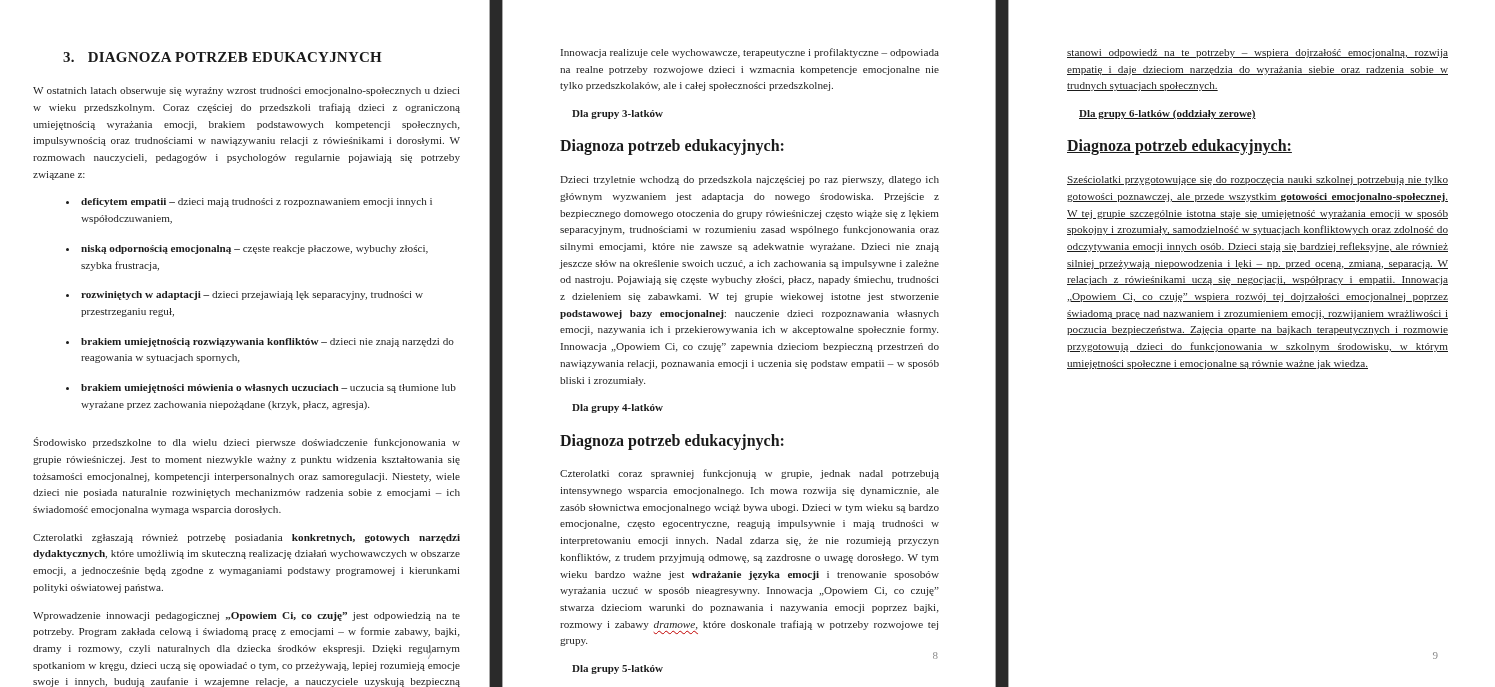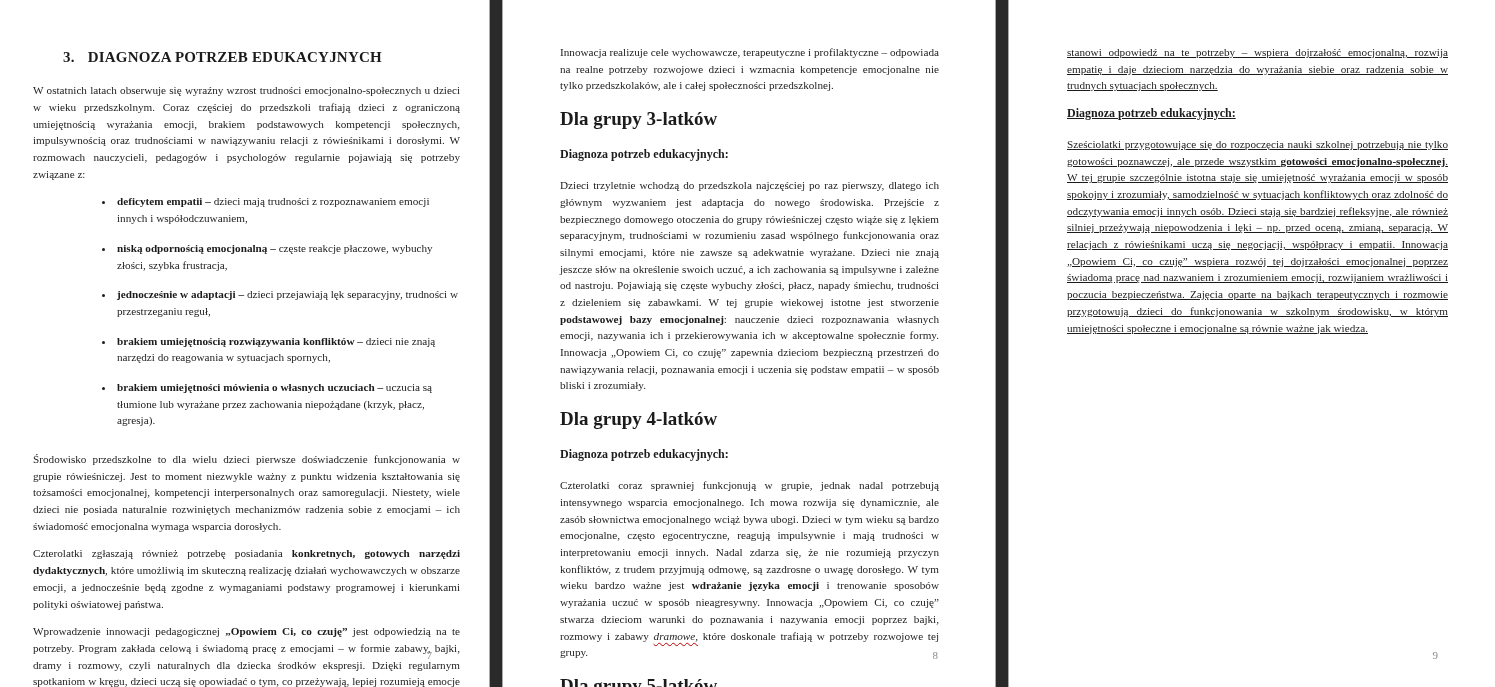--- a/index.html
+++ b/index.html
@@ -22,24 +22,24 @@
     border-right: 1.5px solid #a8a8a8;
     flex: none;
   }
   .page-content { font-size: 11.2px; line-height: 1.49; text-align: justify; }
   .page-content p { margin: 0 0 11px; }
   .page-content h1 {
     font-size: 15px; font-weight: bold; margin: 2px 0 14px; padding-left: 30px;
     text-align: left; letter-spacing: 0.2px;
   }
   .page-content h1 .h1-num { margin-right: 13px; }
-  .page-content h2 { font-size: 19px; font-weight: bold; margin: 7px 0 13px; text-align: left; }
-  .page-content h3 { font-size: 12px; font-weight: bold; margin: 0 0 13px; text-align: left; }
+  .page-content h2 { font-size: 11px; font-weight: bold; margin: 7px 12px 13px; text-align: left; }
+  .page-content h3 { font-size: 16px; font-weight: bold; margin: 0 0 13px; text-align: left; }
   .page-content ul { margin: 3px 0 22px; padding-left: 46px; }
-  .page-content li { margin-bottom: 13px; padding-left: 2px; text-align: left; margin-left: 36px; }
+  .page-content li { margin-bottom: 13px; padding-left: 2px; text-align: left; }
   .page-content b { font-weight: bold; }
   .squiggle {
     text-decoration: underline;
     text-decoration-style: wavy;
     text-decoration-color: var(--squiggle-color, #c00000);
     text-decoration-thickness: 1px;
     text-underline-offset: 2px;
     font-style: italic;
   }
   .page-number {
@@ -53,21 +53,21 @@
 
 <div class="viewer">
 
   <section class="page page-1">
     <div class="page-content">
         <h1><span class="h1-num">3.</span><span>DIAGNOZA POTRZEB EDUKACYJNYCH</span></h1>
         <p><span>W ostatnich latach obserwuje się wyraźny wzrost trudności emocjonalno-społecznych u dzieci w wieku przedszkolnym. Coraz częściej do przedszkoli trafiają dzieci z ograniczoną umiejętnością wyrażania emocji, brakiem podstawowych kompetencji społecznych, impulsywnością oraz trudnościami w nawiązywaniu relacji z rówieśnikami i dorosłymi. W rozmowach nauczycieli, pedagogów i psychologów regularnie pojawiają się potrzeby związane z:</span></p>
         <ul>
           <li><b>deficytem empatii –</b><span> dzieci mają trudności z rozpoznawaniem emocji innych i współodczuwaniem,</span></li>
           <li><b>niską odpornością emocjonalną –</b><span> częste reakcje płaczowe, wybuchy złości, szybka frustracja,</span></li>
-          <li><b>jednocześnie w adaptacji –</b><span> dzieci przejawiają lęk separacyjny, trudności w przestrzeganiu reguł,</span></li>
+          <li><b>rozwiniętych w adaptacji –</b><span> dzieci przejawiają lęk separacyjny, trudności w przestrzeganiu reguł,</span></li>
           <li><b>brakiem umiejętnością rozwiązywania konfliktów –</b><span> dzieci nie znają narzędzi do reagowania w sytuacjach spornych,</span></li>
           <li><b>brakiem umiejętności mówienia o własnych uczuciach –</b><span> uczucia są tłumione lub wyrażane przez zachowania niepożądane (krzyk, płacz, agresja).</span></li>
         </ul>
         <p><span>Środowisko przedszkolne to dla wielu dzieci pierwsze doświadczenie funkcjonowania w grupie rówieśniczej. Jest to moment niezwykle ważny z punktu widzenia kształtowania się tożsamości emocjonalnej, kompetencji interpersonalnych oraz samoregulacji. Niestety, wiele dzieci nie posiada naturalnie rozwiniętych mechanizmów radzenia sobie z emocjami – ich świadomość emocjonalna wymaga wsparcia dorosłych.</span></p>
         <p><span>Czterolatki zgłaszają również potrzebę posiadania </span><b>konkretnych, gotowych narzędzi dydaktycznych</b><span>, które umożliwią im skuteczną realizację działań wychowawczych w obszarze emocji, a jednocześnie będą zgodne z wymaganiami podstawy programowej i kierunkami polityki oświatowej państwa.</span></p>
         <p><span>Wprowadzenie innowacji pedagogicznej </span><b>„Opowiem Ci, co czuję”</b><span> jest odpowiedzią na te potrzeby. Program zakłada celową i świadomą pracę z emocjami – w formie zabawy, bajki, dramy i rozmowy, czyli naturalnych dla dziecka środków ekspresji. Dzięki regularnym spotkaniom w kręgu, dzieci uczą się opowiadać o tym, co przeżywają, lepiej rozumieją emocje swoje i innych, budują zaufanie i wzajemne relacje, a nauczyciele uzyskują bezpieczną przestrzeń do diagnozowania i wspierania dzieci w ich rozwoju emocjonalnym.</span></p>
       </div>
     <div class="page-number">7</div>
   </section>
 
@@ -86,19 +86,20 @@
         <h3></h3>
       </div>
     <div class="page-number">8</div>
   </section>
 
   <div class="page-gap"></div>
 
   <section class="page page-3">
     <div class="page-content">
         <p><span>stanowi odpowiedź na te potrzeby – wspiera dojrzałość emocjonalną, rozwija empatię i daje dzieciom narzędzia do wyrażania siebie oraz radzenia sobie w trudnych sytuacjach społecznych.</span></p>
+        <h2><span>Dla grupy 6-latków (oddziały zerowe)</span></h2>
         <h3><span>Diagnoza potrzeb edukacyjnych:</span></h3>
         <p><span>Sześciolatki przygotowujące się do rozpoczęcia nauki szkolnej potrzebują nie tylko gotowości poznawczej, ale przede wszystkim </span><b>gotowości emocjonalno-społecznej</b><span>. W tej grupie szczególnie istotna staje się umiejętność wyrażania emocji w sposób spokojny i zrozumiały, samodzielność w sytuacjach konfliktowych oraz zdolność do odczytywania emocji innych osób. Dzieci stają się bardziej refleksyjne, ale również silniej przeżywają niepowodzenia i lęki – np. przed oceną, zmianą, separacją. W relacjach z rówieśnikami uczą się negocjacji, współpracy i empatii. Innowacja „Opowiem Ci, co czuję” wspiera rozwój tej dojrzałości emocjonalnej poprzez świadomą pracę nad nazwaniem i zrozumieniem emocji, rozwijaniem wrażliwości i poczucia bezpieczeństwa. Zajęcia oparte na bajkach terapeutycznych i rozmowie przygotowują dzieci do funkcjonowania w szkolnym środowisku, w którym umiejętności społeczne i emocjonalne są równie ważne jak wiedza.</span></p>
       </div>
     <div class="page-number">9</div>
   </section>
 
 </div>
 
 </body></html>

